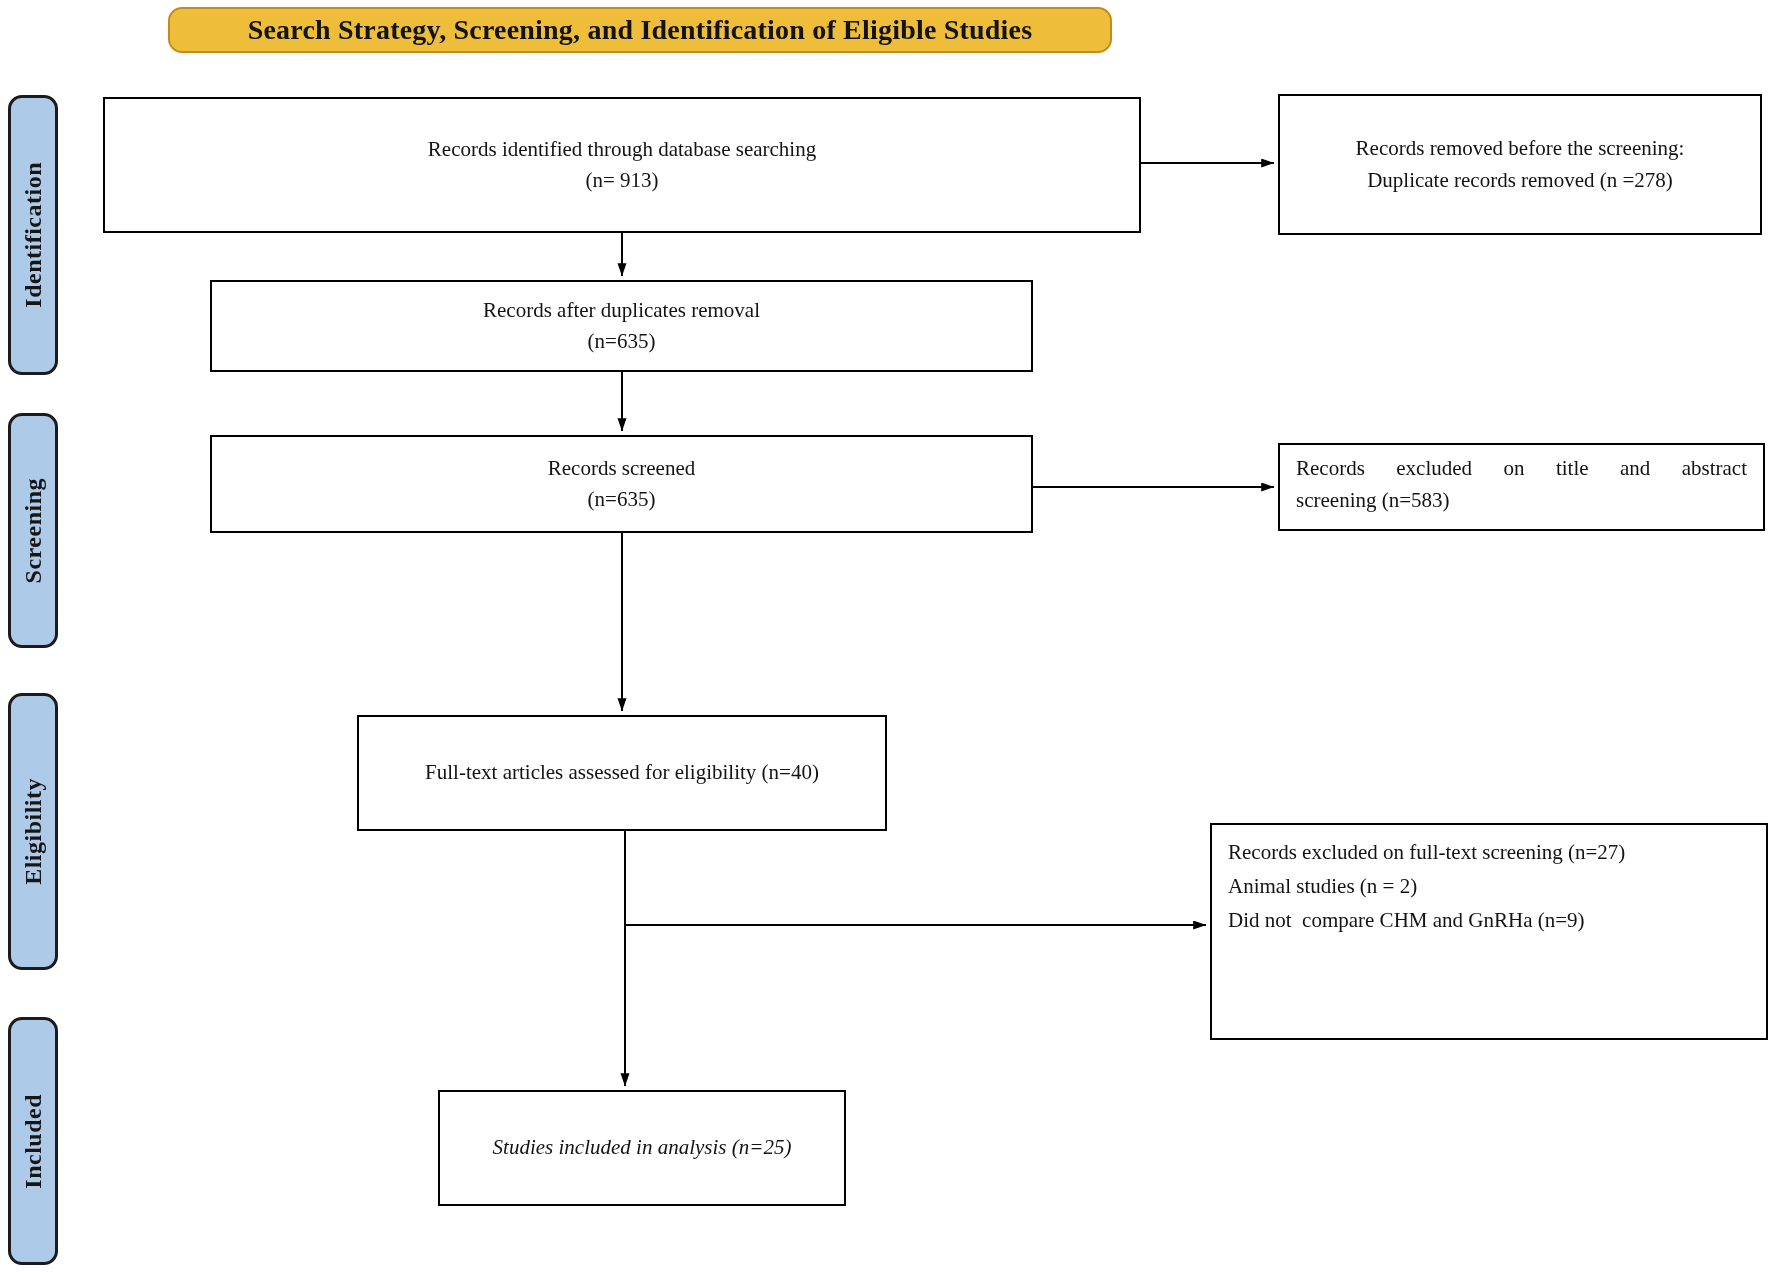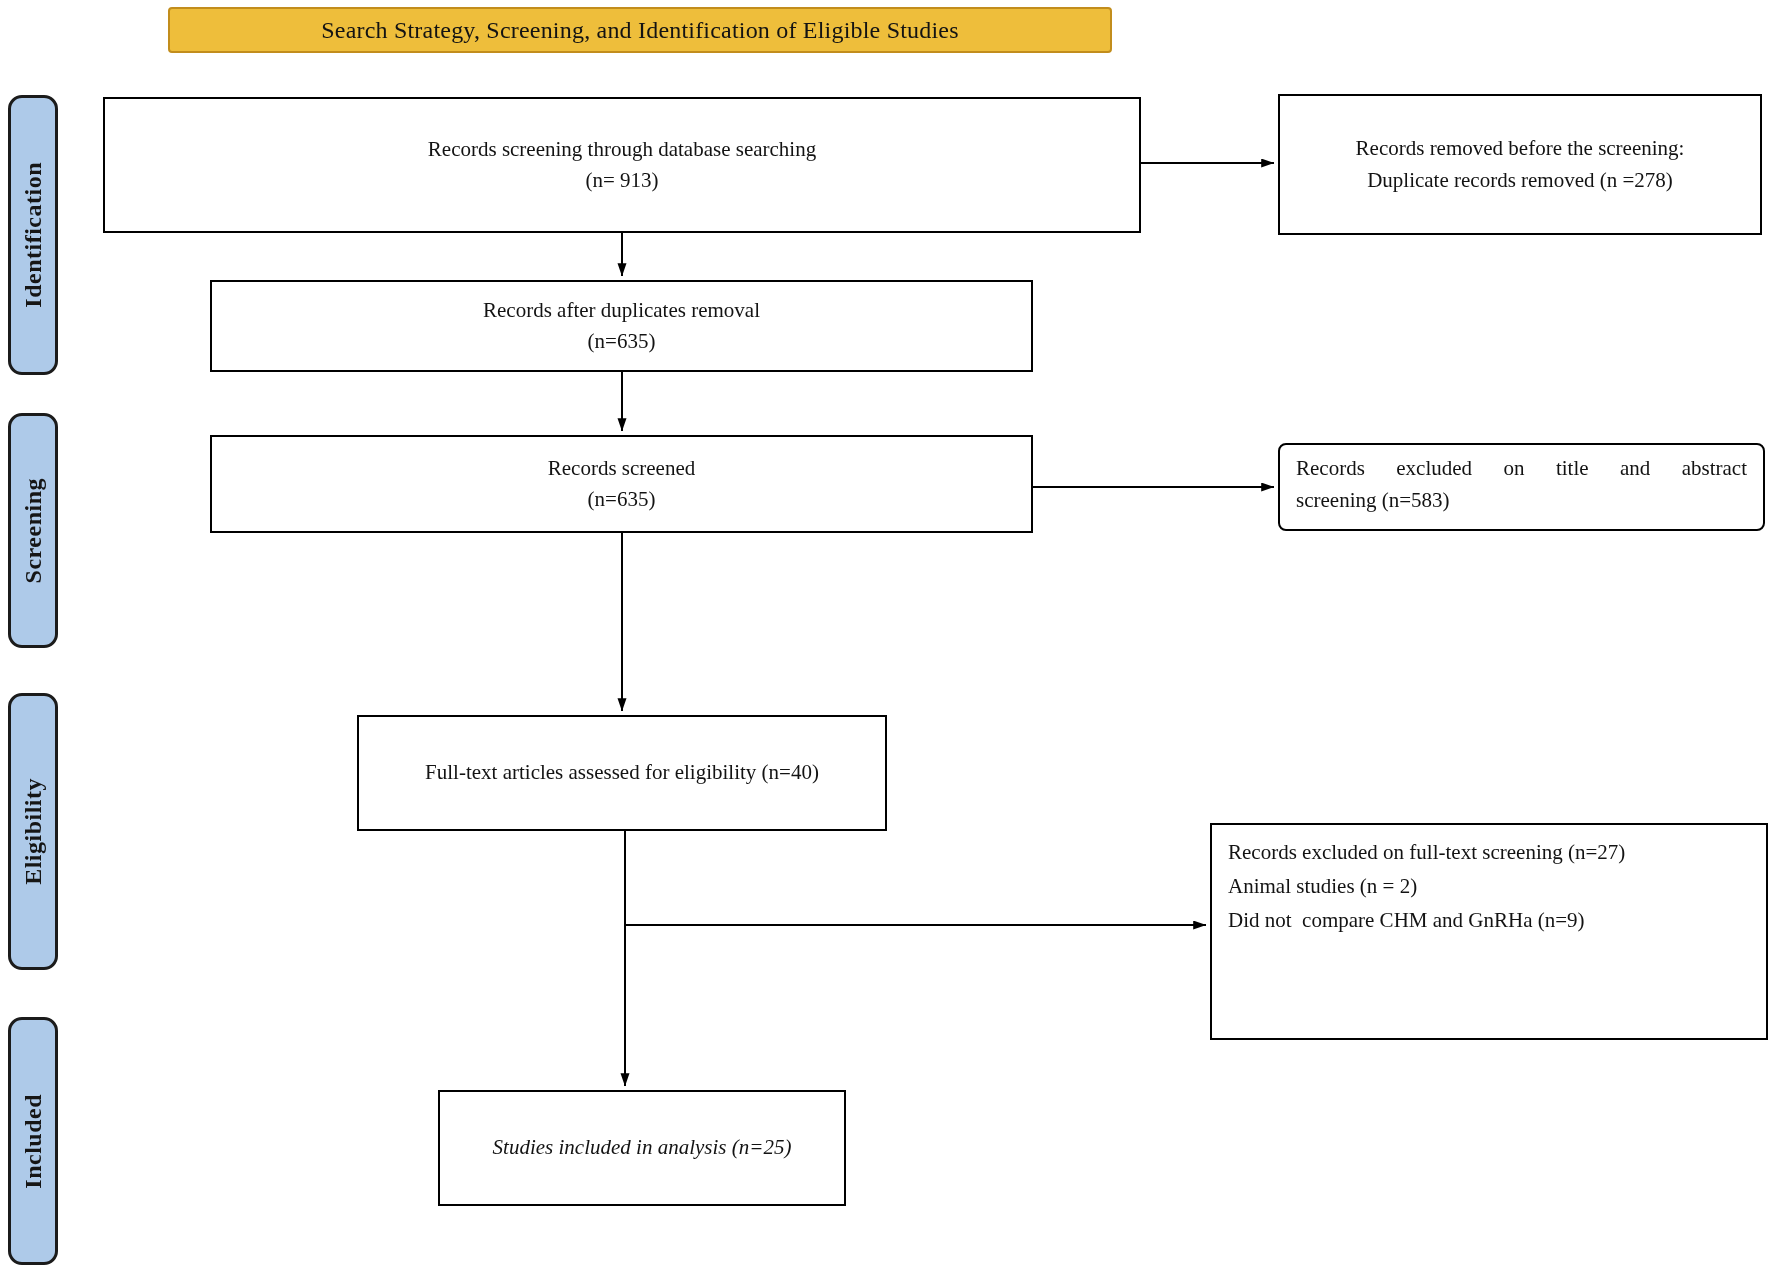--- a/index.html
+++ b/index.html
@@ -11,23 +11,23 @@
     font-family: "Liberation Serif", serif;
     color: #131313;
     overflow: hidden;
   }
   svg.arrows { position: absolute; left: 0; top: 0; width: 1772px; height: 1286px; pointer-events: none; }
 
   .banner {
     position: absolute; left: 168px; top: 7px; width: 940px; height: 42px;
     background: var(--banner-fill, #eebe3b);
     border: 2px solid var(--banner-border, #c28d1c);
-    border-radius: 4px;
+    border-radius: 14px;
     display: flex; align-items: center; justify-content: center;
-    font-weight: normal; font-size: 24px; letter-spacing: 0.2px;
+    font-weight: bold; font-size: 28px; letter-spacing: 0.2px;
   }
 
   .stage {
     position: absolute; left: 8px; width: 50px;
     background: var(--stage-fill, #aecae9);
     border: 3px solid var(--stage-border, #1b1b1b);
     border-radius: 14px;
     display: flex; align-items: center; justify-content: center;
     box-sizing: border-box;
   }
@@ -51,21 +51,21 @@
   }
   .node.center {
     display: flex; flex-direction: column;
     align-items: center; justify-content: center;
     text-align: center;
   }
   .node-identified       { left: 103px;  top: 97px;   width: 1038px; height: 136px; }
   .node-removed-before   { left: 1278px; top: 94px;   width: 484px;  height: 141px; }
   .node-after-duplicates { left: 210px;  top: 280px;  width: 823px;  height: 92px;  }
   .node-screened         { left: 210px;  top: 435px;  width: 823px;  height: 98px;  }
-  .node-excluded-title   { left: 1278px; top: 443px;  width: 487px;  height: 88px;  padding: 8px 16px; border-radius: 8px; }
+  .node-excluded-title   { left: 1278px; top: 443px;  width: 487px;  height: 88px;  padding: 8px 16px; }
   .node-fulltext         { left: 357px;  top: 715px;  width: 530px;  height: 116px; }
   .node-excluded-full    { left: 1210px; top: 823px;  width: 558px;  height: 217px; padding: 10px 16px; font-family: Liberation Serif, serif; }
   .node-included         { left: 438px;  top: 1090px; width: 408px;  height: 116px; font-style: italic; }
 
   .justify-line { display: block; text-align: justify; text-align-last: justify; }
   .plain-line   { display: block; text-align: left; }
   .list-line    { display: block; text-align: left; white-space: pre-wrap; line-height: 1.62; }
 </style>
 </head>
 <body>
@@ -100,21 +100,21 @@
     <span>Screening</span>
   </div>
   <div class="stage stage-eligibility">
     <span>Eligibility</span>
   </div>
   <div class="stage stage-included">
     <span>Included</span>
   </div>
 
   <div class="node center node-identified">
-    <span>Records screening through database searching</span>
+    <span>Records identified through database searching</span>
     <span>(n= 913)</span>
   </div>
 
   <div class="node center node-removed-before">
     <span>Records removed before the screening:</span>
     <span>Duplicate records removed (n =278)</span>
   </div>
 
   <div class="node center node-after-duplicates">
     <span>Records after duplicates removal</span>

